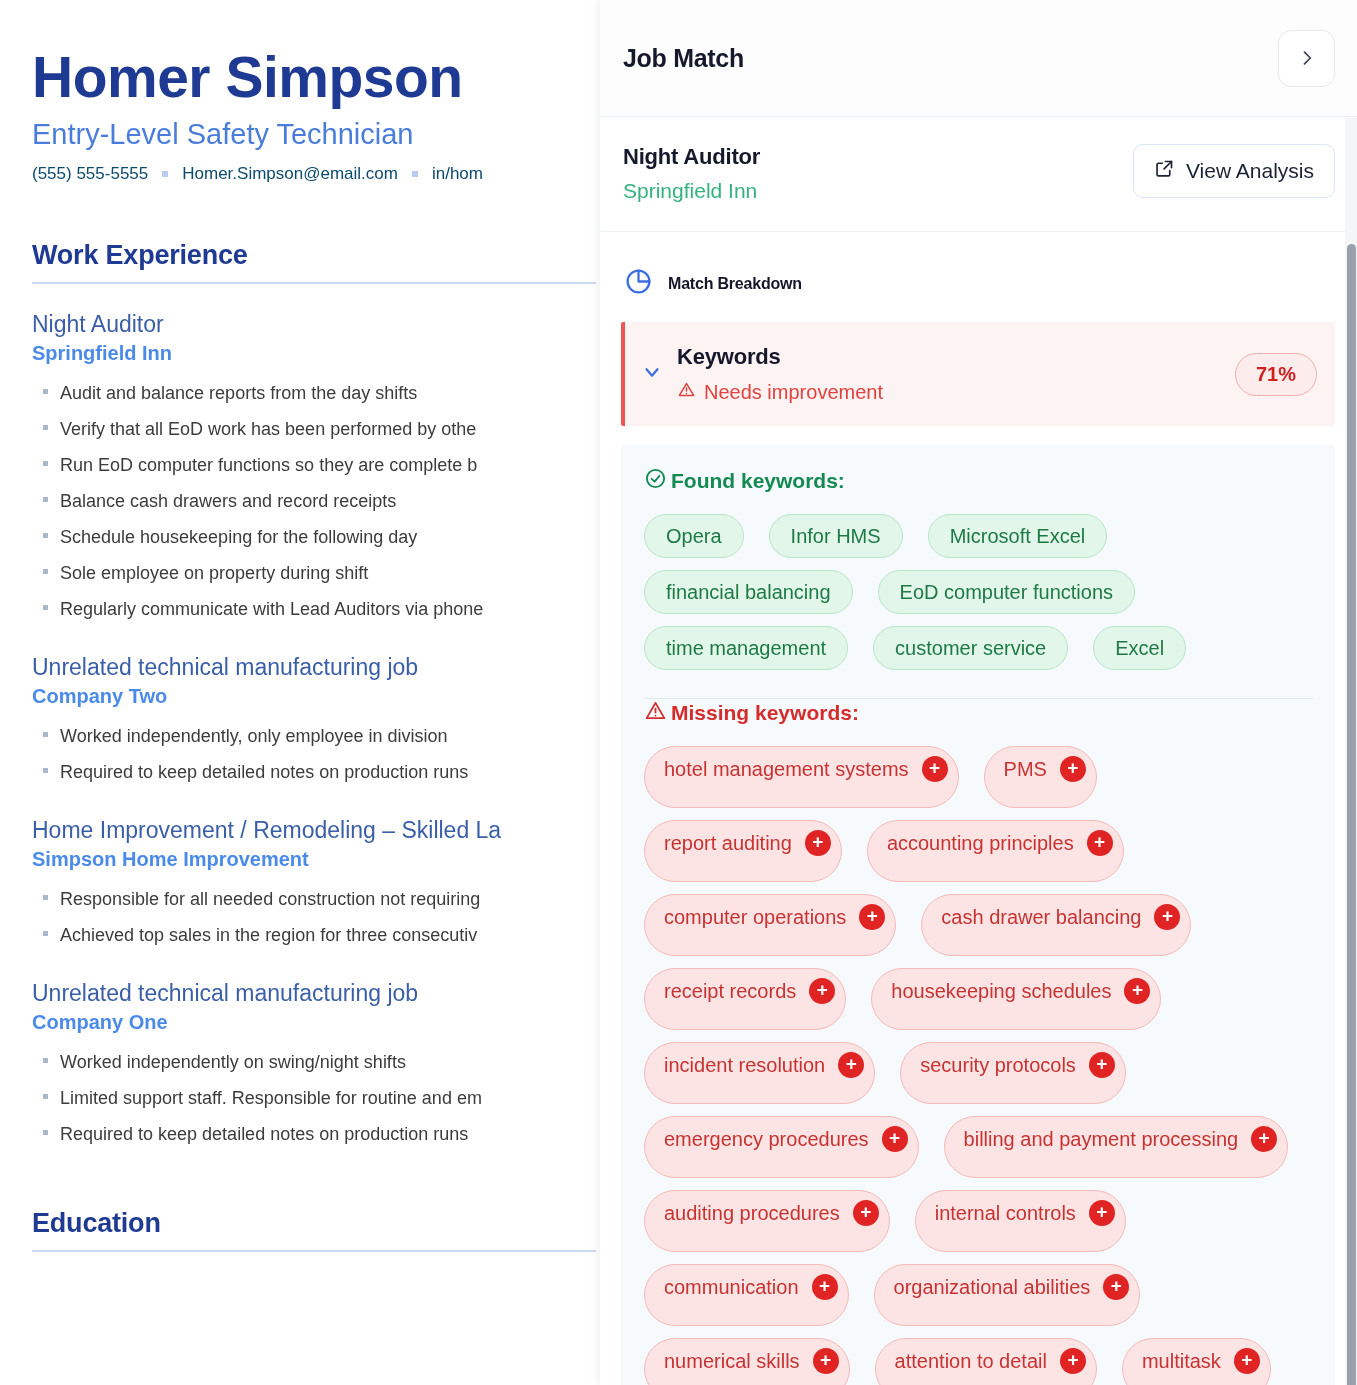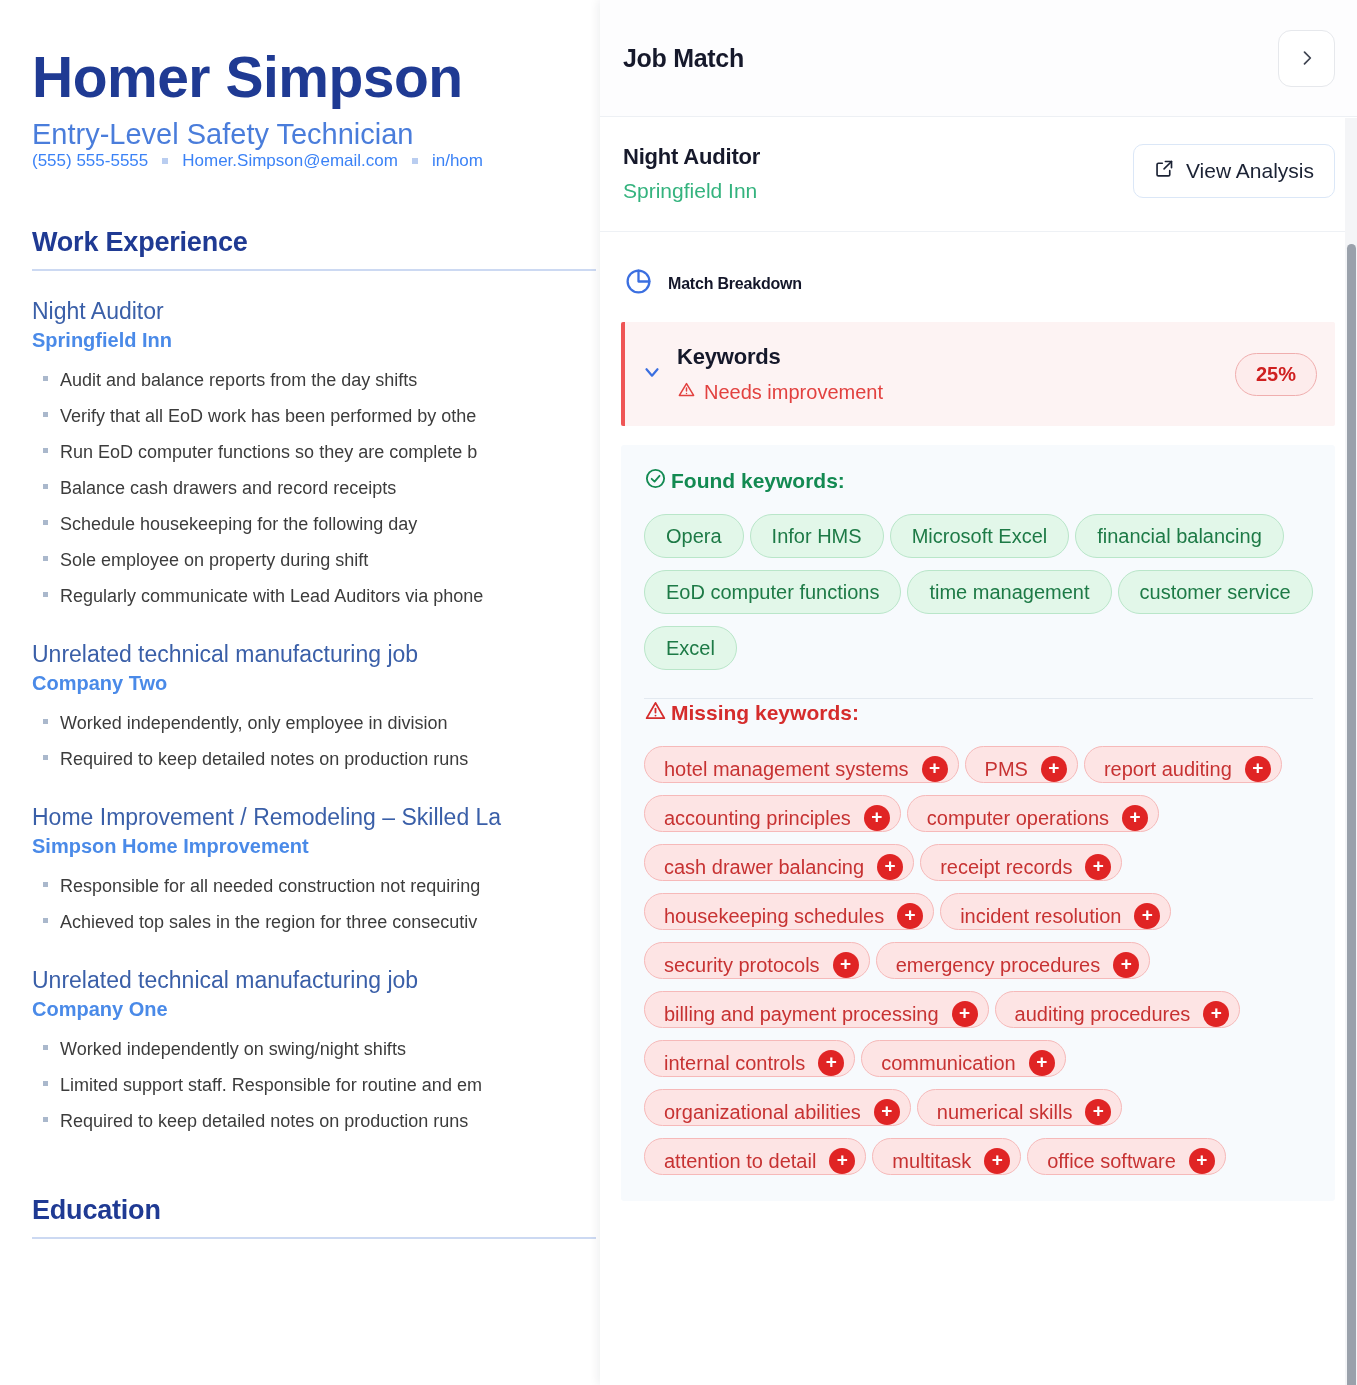--- a/index.html
+++ b/index.html
@@ -22,21 +22,21 @@
   .res-name {
     font-size: 57px; font-weight: 700; color: #1f3a93;
     letter-spacing: -0.5px; line-height: 1.05;
     white-space: nowrap;
   }
   .res-title {
     font-size: 29px; color: #4a7ddb; font-weight: 400;
     margin-top: 10px; white-space: nowrap;
   }
   .res-contact {
-    font-size: 17px; color: #3b82f6; 
+    font-size: 17px; color: #0c4a6e; margin-top: 13px;
     white-space: nowrap; display: flex; align-items: center; gap: 0;
   }
   .res-contact .sep {
     display: inline-block; width: 6px; height: 6px;
     background: #b9cdf0; margin: 0 14px; flex: 0 0 auto;
   }
   .res-section-h {
     font-size: 27px; font-weight: 700; color: #1f3a93;
     margin-top: 56px; letter-spacing: -0.2px;
   }
@@ -138,29 +138,29 @@
     background: #f7fafd;
     border-radius: 3px;
     padding: 22px 22px 26px 23px;
   }
   .kw-subhead {
     display: flex; align-items: center; gap: 4px;
     font-size: 21px; font-weight: 700;
   }
   .kw-subhead.found { color: #138a52; }
   .kw-subhead.missing { color: #d52c2c; }
-  .chips { display: flex; flex-wrap: wrap; gap: 12px 6px; margin-top: 19px; }
+  .chips { display: flex; flex-wrap: wrap; gap: 12px 25px; margin-top: 19px; }
   .chip-found {
     background: #e2f7e9; border: 1px solid #b9e6c9; color: #1d7a46;
     border-radius: 999px; padding: 11px 21px; font-size: 20px; line-height: 1;
     cursor: pointer;
   }
   .chip-missing {
     background: #fde4e4; border: 1px solid #f6b9b9; color: #c73232;
-    border-radius: 999px; padding: 9px 10px 0 19px; font-size: 20px; line-height: 1;
+    border-radius: 999px; padding: 9px 10px 25px 19px; font-size: 20px; line-height: 1;
     display: inline-flex; align-items: center; gap: 13px; cursor: pointer;
   }
   .plus-btn {
     width: 26px; height: 26px; border-radius: 50%; background: #e02424;
     color: #ffffff; font-size: 19px; line-height: 24px; text-align: center;
     font-weight: 700; flex: 0 0 auto; cursor: pointer;
   }
   .kw-divider { height: 1px; background: #e3e9f0; margin: 28px 0 0 0; }
   .missing-wrap { }
 
@@ -292,21 +292,21 @@
           <span>
             <svg width="19" height="19" viewBox="0 0 24 24" fill="none" stroke="#e2413f" stroke-width="1.9" stroke-linecap="round" stroke-linejoin="round">
                 <path d="M12 4.5 21 19.5H3z"></path>
                 <path d="M12 10v4"></path>
                 <path d="M12 17h.01"></path>
               </svg>
           </span>
           <span>Needs improvement</span>
         </div>
       </div>
-      <div class="kw-pct">25%</div>
+      <div class="kw-pct">71%</div>
     </div>
 
     <div class="kw-body">
       <div class="kw-subhead found">
         <span>
           <svg width="23" height="23" viewBox="0 0 24 24" fill="none" stroke="#138a52" stroke-width="1.9" stroke-linecap="round" stroke-linejoin="round">
               <circle cx="12" cy="12" r="9"></circle>
               <polyline points="8 12.3 11 15.2 16.2 9.2"></polyline>
             </svg>
         </span>

